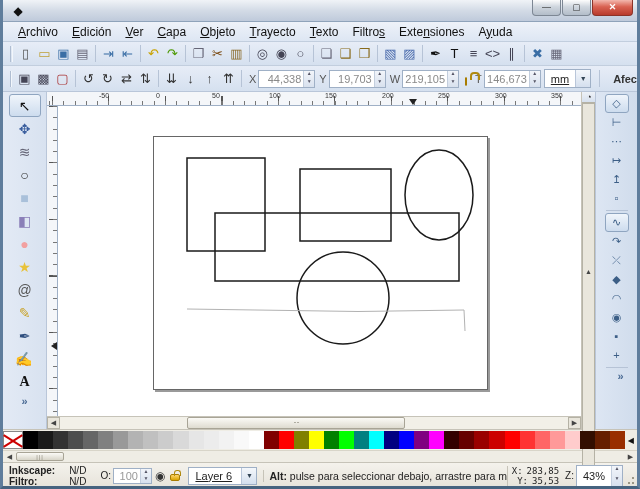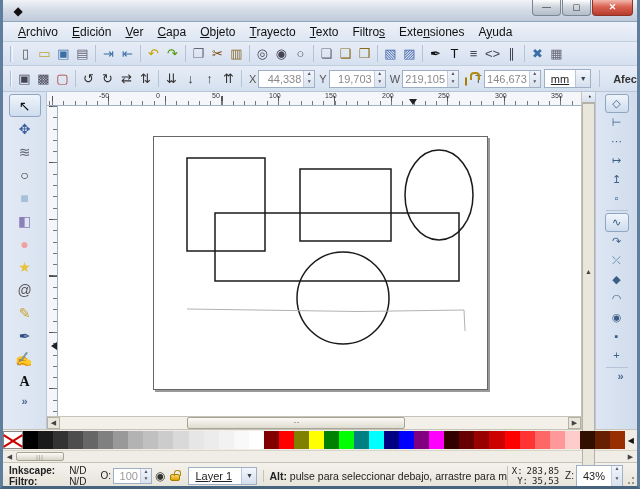--- a/index.html
+++ b/index.html
@@ -482,21 +482,21 @@
           <input value="100" style="">
         <span class="updown">
             <span>▲</span>
             <span>▼</span>
           </span>
         </span>
     </div>
     <span class="mini-ico">◉</span>
     <span class="slock"></span>
     <span class="combo layer-combo">
-      <span class="val">Layer 1</span>
+      <span class="val">Layer 6</span>
       <span class="drop">▼</span>
     </span>
     <div class="status-msg">
       <b>Alt:</b><span> pulse para seleccionar debajo, arrastre para mover la selecci</span>
     </div>
     <div class="xy-block">
       <div class="row">
           <span>X:</span>
           <span>283,85</span>
         </div>

